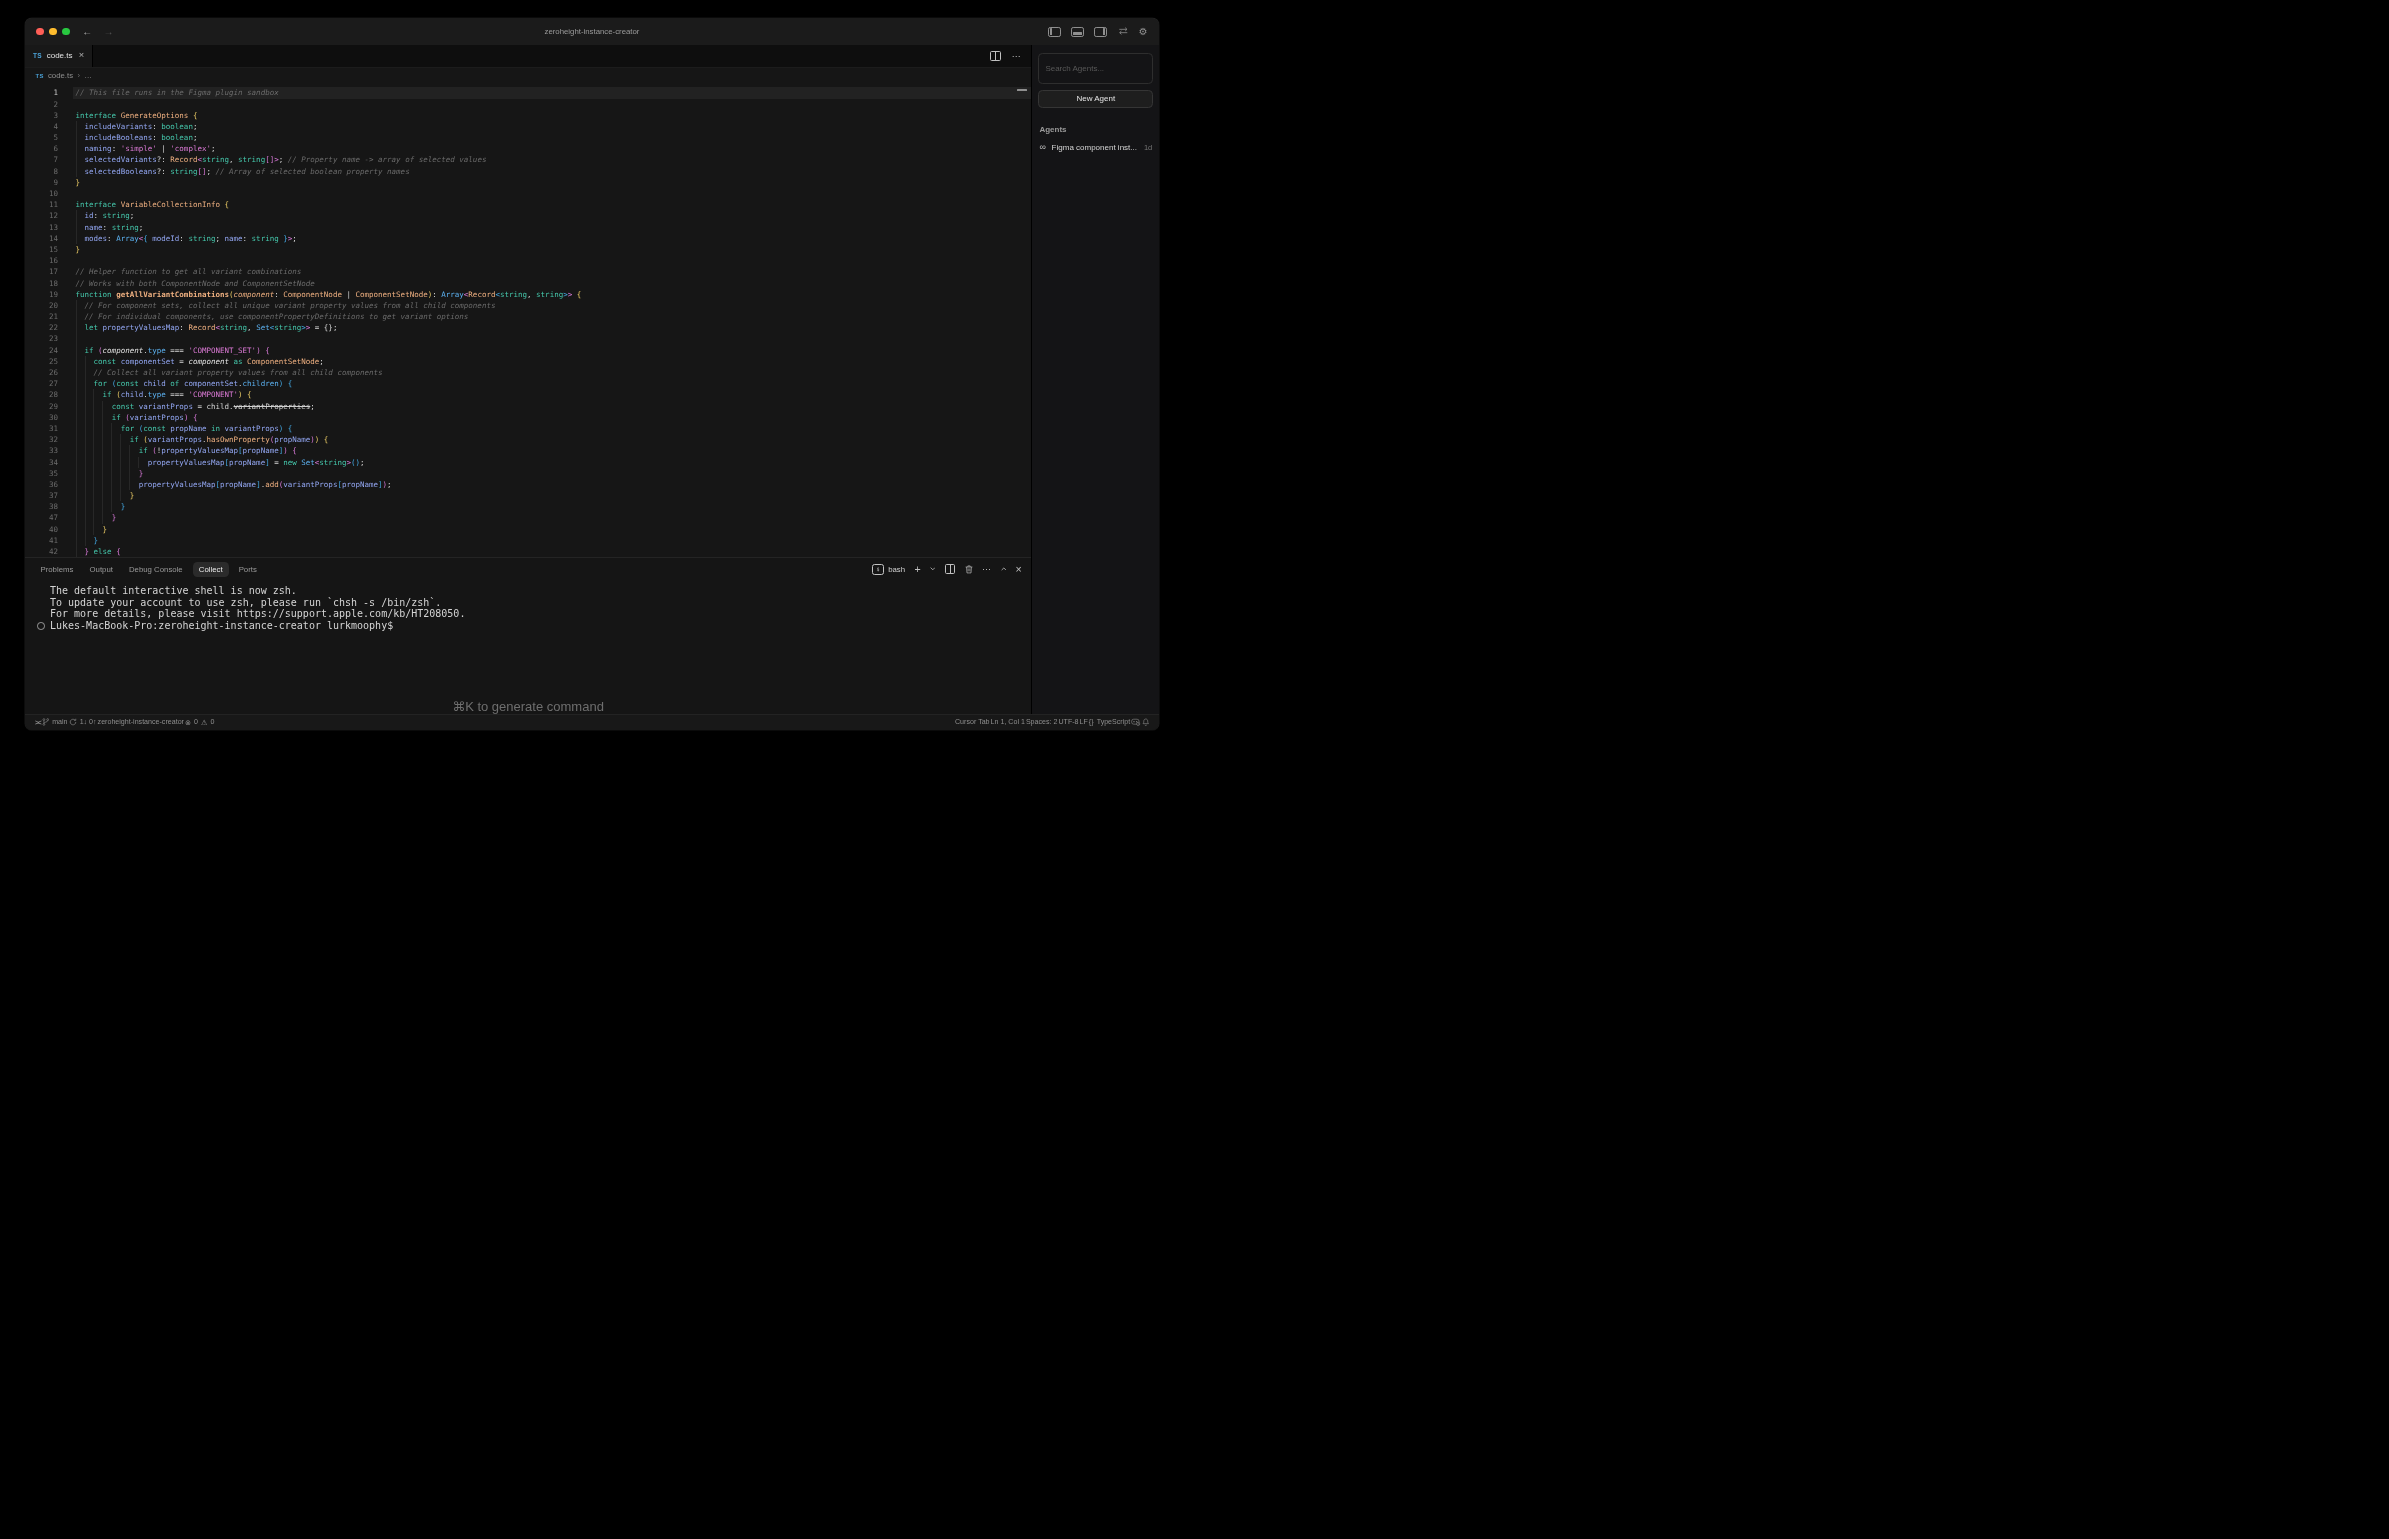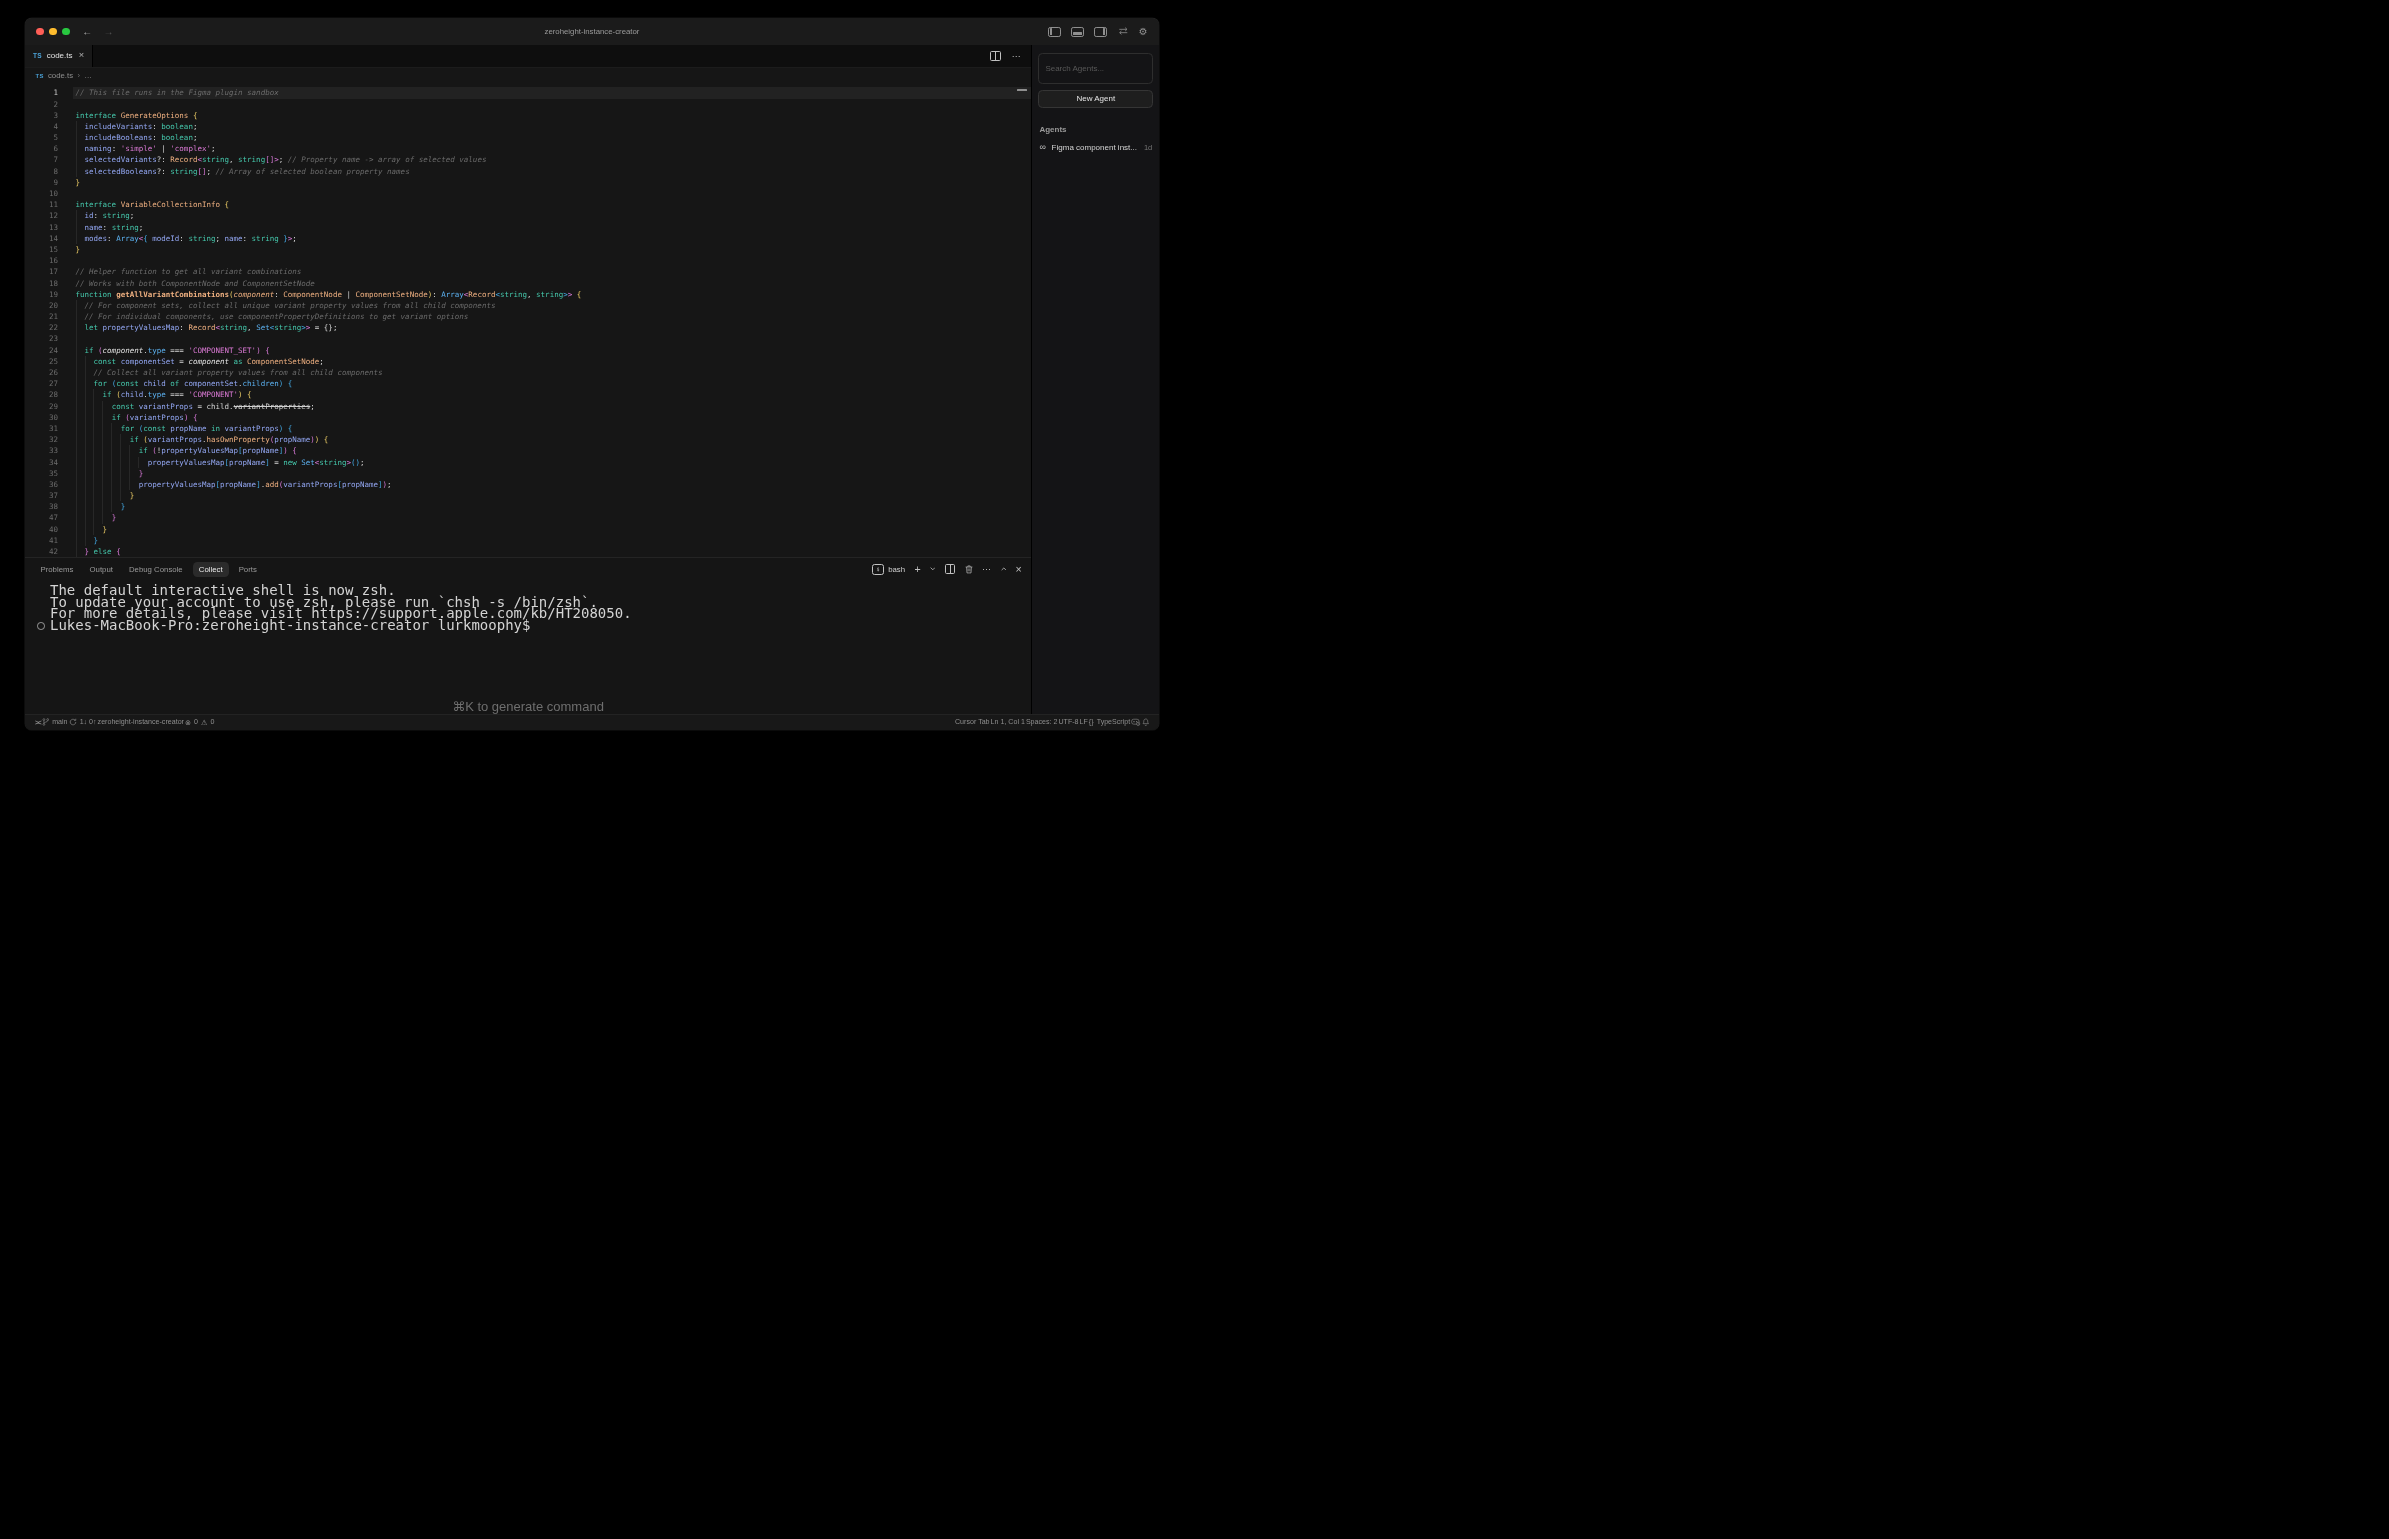--- a/index.html
+++ b/index.html
@@ -81,21 +81,21 @@
   .ptab{padding:3.1px 6.2px;border-radius:4.4px;}
   .ptab.active{background:#2b2b2b;color:#ececec;}
   .panel-actions{margin-left:auto;display:flex;align-items:center;gap:9.3px;color:#c2c2c2;}
   .bash-chip{display:flex;align-items:center;gap:4.4px;font-size:7.8px;color:#d2d2d2;}
   .bash-icon{width:9.3px;height:9.3px;border:0.8px solid #c2c2c2;border-radius:2.5px;
              display:flex;align-items:center;justify-content:center;
              font-size:5px;color:#c2c2c2;font-family:"DejaVu Sans Mono",monospace;}
   .plus{font-size:10.6px;line-height:1;font-weight:300;}
   .xclose{font-size:10.6px;line-height:1;}
   .terminal{flex:1;padding:5px 0 0 25px;position:relative;color:#d4d4d4;
-            font-family:"DejaVu Sans Mono",monospace;font-size:14px;line-height:11.5px;}
+            font-family:"DejaVu Sans Mono",monospace;font-size:10px;line-height:11.5px;}
   .tline{white-space:pre;height:11.5px;}
   .prompt-marker{position:absolute;left:12.4px;top:42px;width:5.6px;height:5.6px;border:0.7px solid #9a9a9a;
                  border-radius:50%;}
   .panel-hint{height:15.5px;display:flex;align-items:center;justify-content:center;
               color:#6e6e6e;font-size:13px;}
   
   .sidebar{width:128px;flex:none;background:#141416;border-left:0.6px solid #000;
            padding:8px 5.6px 0 6.2px;box-sizing:border-box;}
   .search{height:31px;border:0.6px solid #2e2e2e;border-radius:4.4px;background:transparent;
           width:100%;box-sizing:border-box;color:#bdbdbd;font-size:8px;padding:0 6.2px;outline:none;

